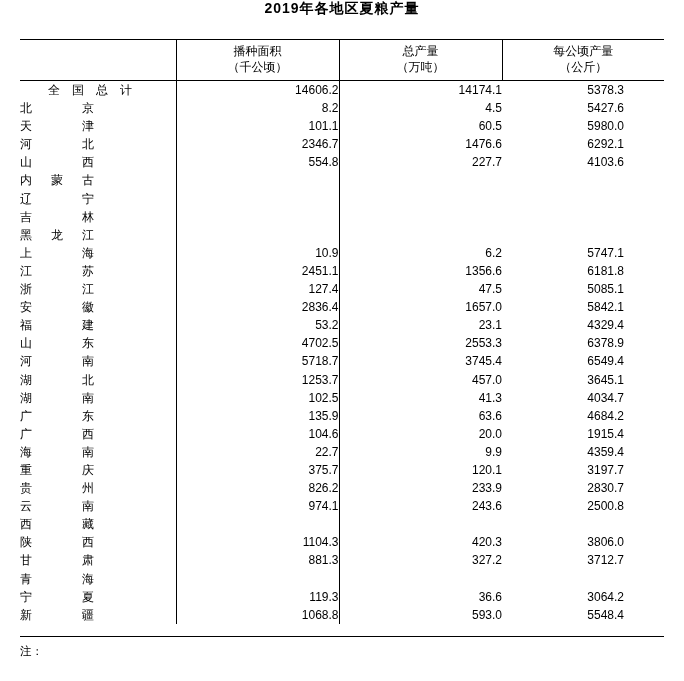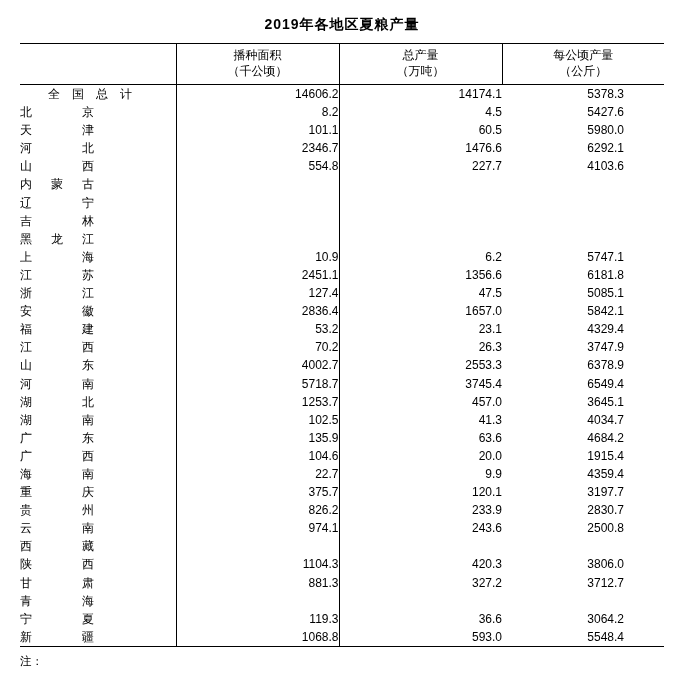--- a/index.html
+++ b/index.html
@@ -20,27 +20,26 @@
     height: 681px;
     box-sizing: border-box;
     padding: 0;
     position: relative;
   }
   .doc-title {
     text-align: center;
     font-size: 14px;
     font-weight: bold;
     letter-spacing: 1px;
-    padding-top: 16px;
     padding-bottom: 9px;
   }
   table.data {
     border-collapse: collapse;
     width: 644px;
-    margin: 0 auto;
+    margin: 12px auto;
     table-layout: fixed;
   }
   table.data col.c-name  { width: 156px; }
   table.data col.c-area  { width: 163px; }
   table.data col.c-out   { width: 163px; }
   table.data col.c-yield { width: 162px; }
 
   table.data thead th {
     font-weight: normal;
     font-size: 12px;
@@ -218,28 +217,22 @@
           <td class="num">1657.0</td>
           <td class="num last">5842.1</td>
         </tr>
         <tr>
           <td class="name"><span class="nm">福建</span></td>
           <td class="num">53.2</td>
           <td class="num">23.1</td>
           <td class="num last">4329.4</td>
         </tr>
         <tr>
-          <td class="name"><span class="nm">江西</span></td>
-          <td class="num">70.2</td>
-          <td class="num">26.3</td>
-          <td class="num last">3747.9</td>
-        </tr>
-        <tr>
           <td class="name"><span class="nm">山东</span></td>
-          <td class="num">4002.7</td>
+          <td class="num">4702.5</td>
           <td class="num">2553.3</td>
           <td class="num last">6378.9</td>
         </tr>
         <tr>
           <td class="name"><span class="nm">河南</span></td>
           <td class="num">5718.7</td>
           <td class="num">3745.4</td>
           <td class="num last">6549.4</td>
         </tr>
         <tr>

